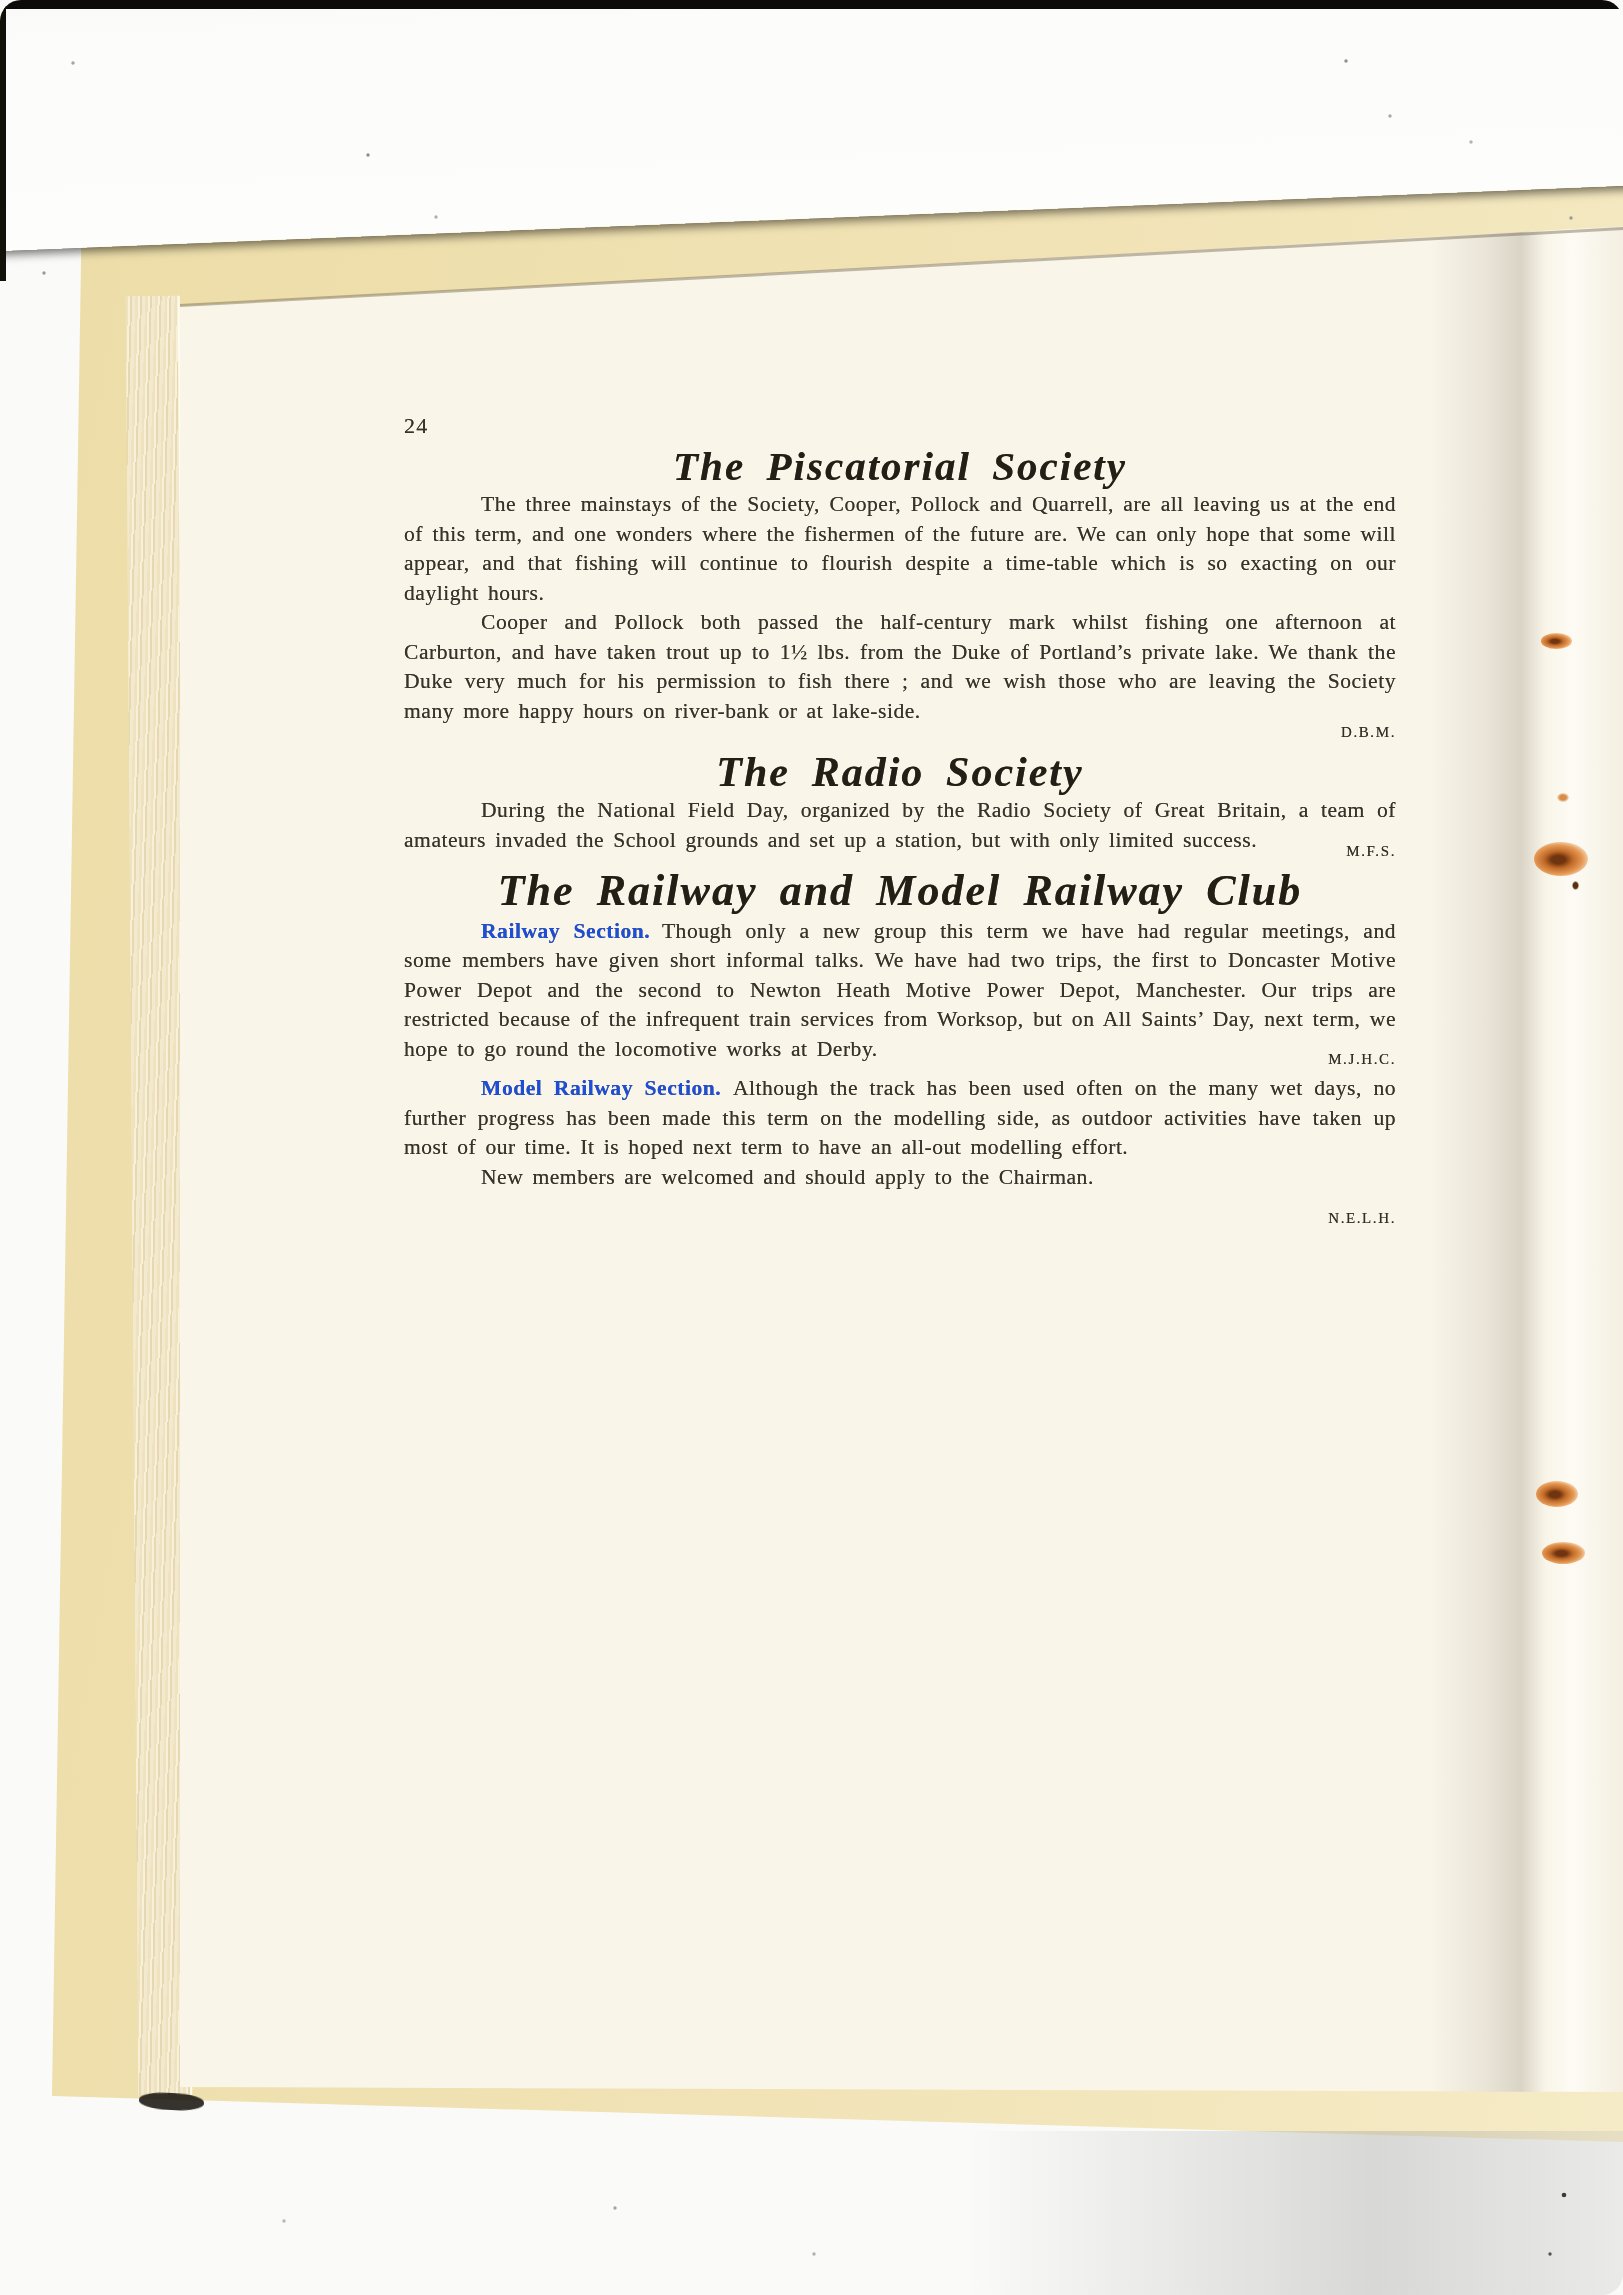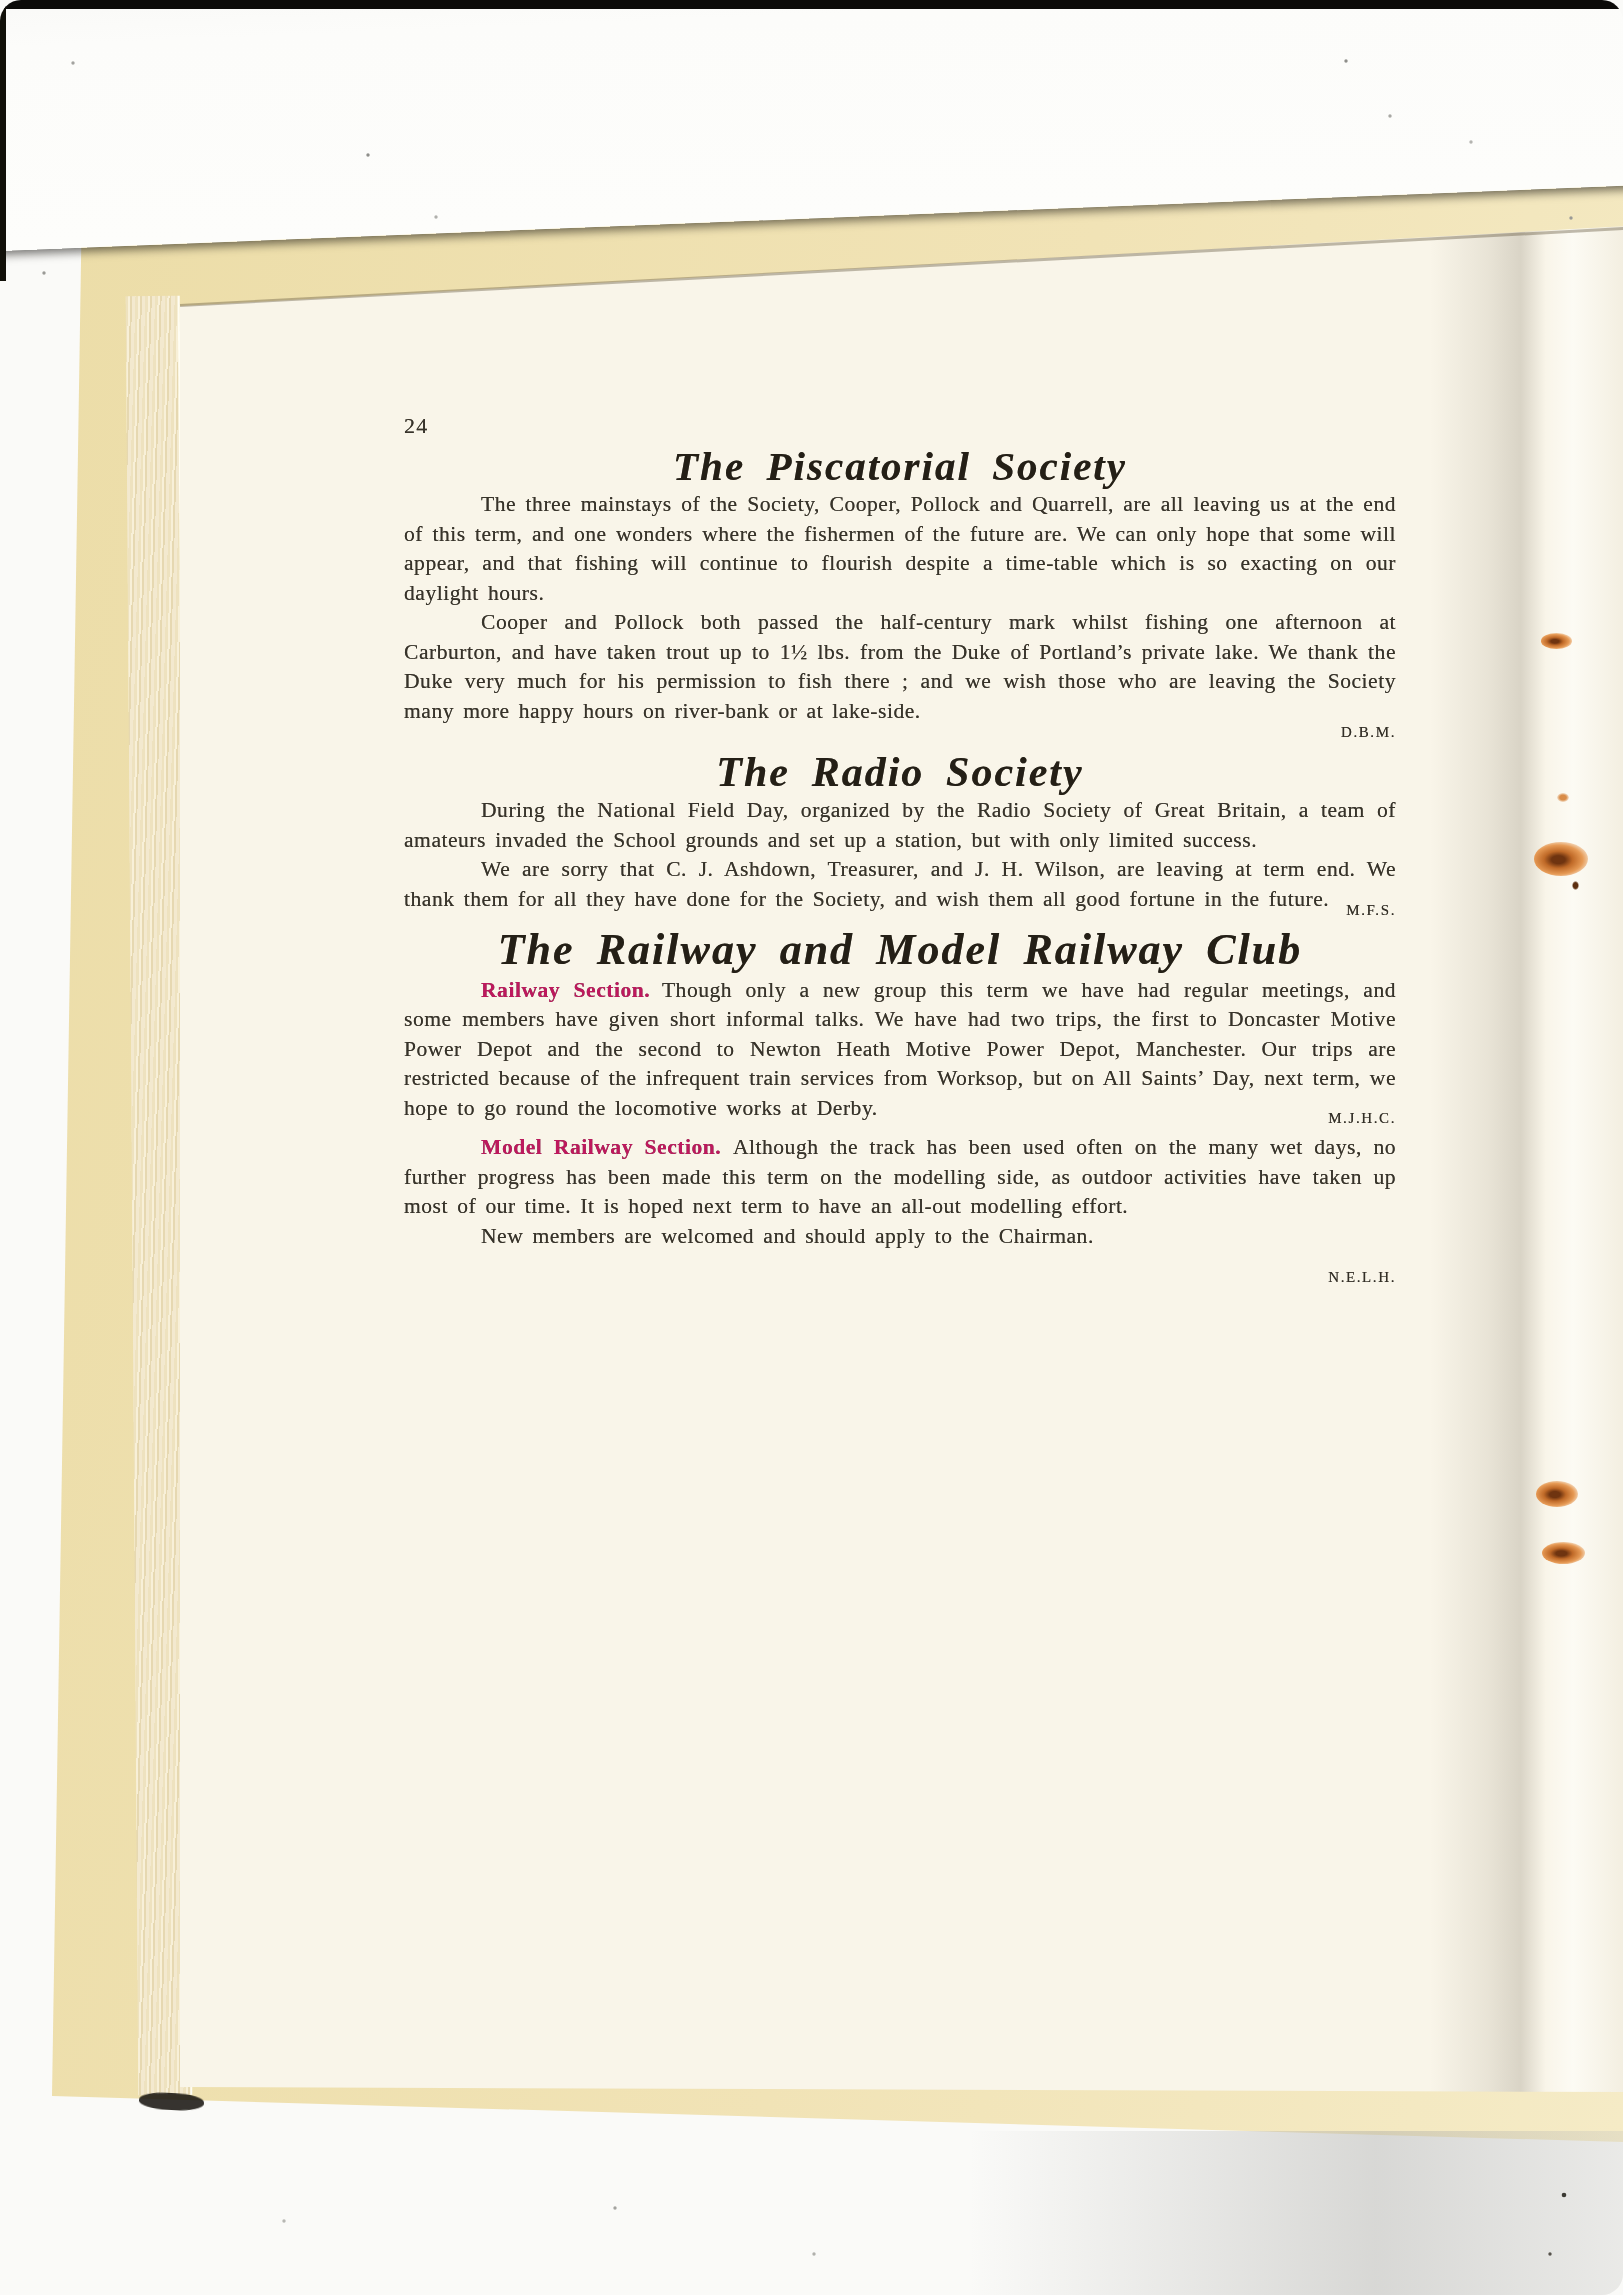--- a/index.html
+++ b/index.html
@@ -83,21 +83,21 @@
   .t3{margin-top:115px;font-size:44px;letter-spacing:1.3px;}
   p.body{margin:0;font-size:21.6px;line-height:29.5px;text-align:justify;text-indent:77px;
     letter-spacing:0.5px;word-spacing:3.3px;}
   .mt-p1{margin-top:30px;} .mt-p2{margin-top:24px;} .mt-p3{margin-top:31px;}
   .mt-p4{margin-top:23px;} .mt-p5{margin-top:23px;} .mt-p6{margin-top:19.6px;}
   .mt-p7{margin-top:29.5px;} .mt-p8{margin-top:23px;}
   .sig{margin:0;font-size:15px;line-height:29.5px;text-align:right;letter-spacing:1.6px;
     color:#332f27;}
   .sig.s1{margin-top:-7.9px;} .sig.s2{margin-top:-18.3px;} .sig.s3{margin-top:-19.6px;}
   .sig.s4{margin-top:11.8px;}
-  .lead{font-weight:700;margin-right:11.8px;color:#be185d;}
+  .lead{font-weight:700;margin-right:11.8px;color:#1d4ed8;}
 </style>
 </head>
 <body>
 
 <div class="canvas">
 
   <div class="book-cover"></div>
   <div class="cover-top-shade"></div>
   <div class="cover-top-line"></div>
   <div class="page-stack"></div>
@@ -119,21 +119,20 @@
         <span class="page-num">24</span>
       </div>
 
       <h2 class="sec-title t1">The Piscatorial Society</h2>
       <p class="body mt-p1">The three mainstays of the Society, Cooper, Pollock and Quarrell, are all leaving us at the end of this term, and one wonders where the fishermen of the future are.  We can only hope that some will appear, and that fishing will continue to flourish despite a time-table which is so exacting on our daylight hours.</p>
       <p class="body mt-p2">Cooper and Pollock both passed the half-century mark whilst fishing one afternoon at Carburton, and have taken trout up to 1½ lbs. from the Duke of Portland’s private lake.  We thank the Duke very much for his permission to fish there ; and we wish those who are leaving the Society many more happy hours on river-bank or at lake-side.</p>
       <p class="sig s1">D.B.M.</p>
 
       <h2 class="sec-title t2">The Radio Society</h2>
       <p class="body mt-p4">During the National Field Day, organized by the Radio Society of Great Britain, a team of amateurs invaded the School grounds and set up a station, but with only limited success.</p>
-      <p class="body mt-p5">We are sorry that C. J. Ashdown, Treasurer, and J. H. Wilson, are leaving at term end.  We thank them for all they have done for the Society, and wish them all good fortune in the future.</p>
       <p class="sig s2">M.F.S.</p>
 
       <h2 class="sec-title t3">The Railway and Model Railway Club</h2>
       <p class="body mt-p6"><span class="lead">Railway Section.</span><span>Though only a new group this term we have had regular meetings, and some members have given short informal talks.  We have had two trips, the first to Doncaster Motive Power Depot and the second to Newton Heath Motive Power Depot, Manchester.  Our trips are restricted because of the infrequent train services from Worksop, but on All Saints’ Day, next term, we hope to go round the locomotive works at Derby.</span></p>
       <p class="sig s3">M.J.H.C.</p>
       <p class="body mt-p7"><span class="lead">Model Railway Section.</span><span>Although the track has been used often on the many wet days, no further progress has been made this term on the modelling side, as outdoor activities have taken up most of our time.  It is hoped next term to have an all-out modelling effort.</span></p>
       <p class="body mt-p8">New members are welcomed and should apply to the Chairman.</p>
       <p class="sig s4">N.E.L.H.</p>
 
     </div>

